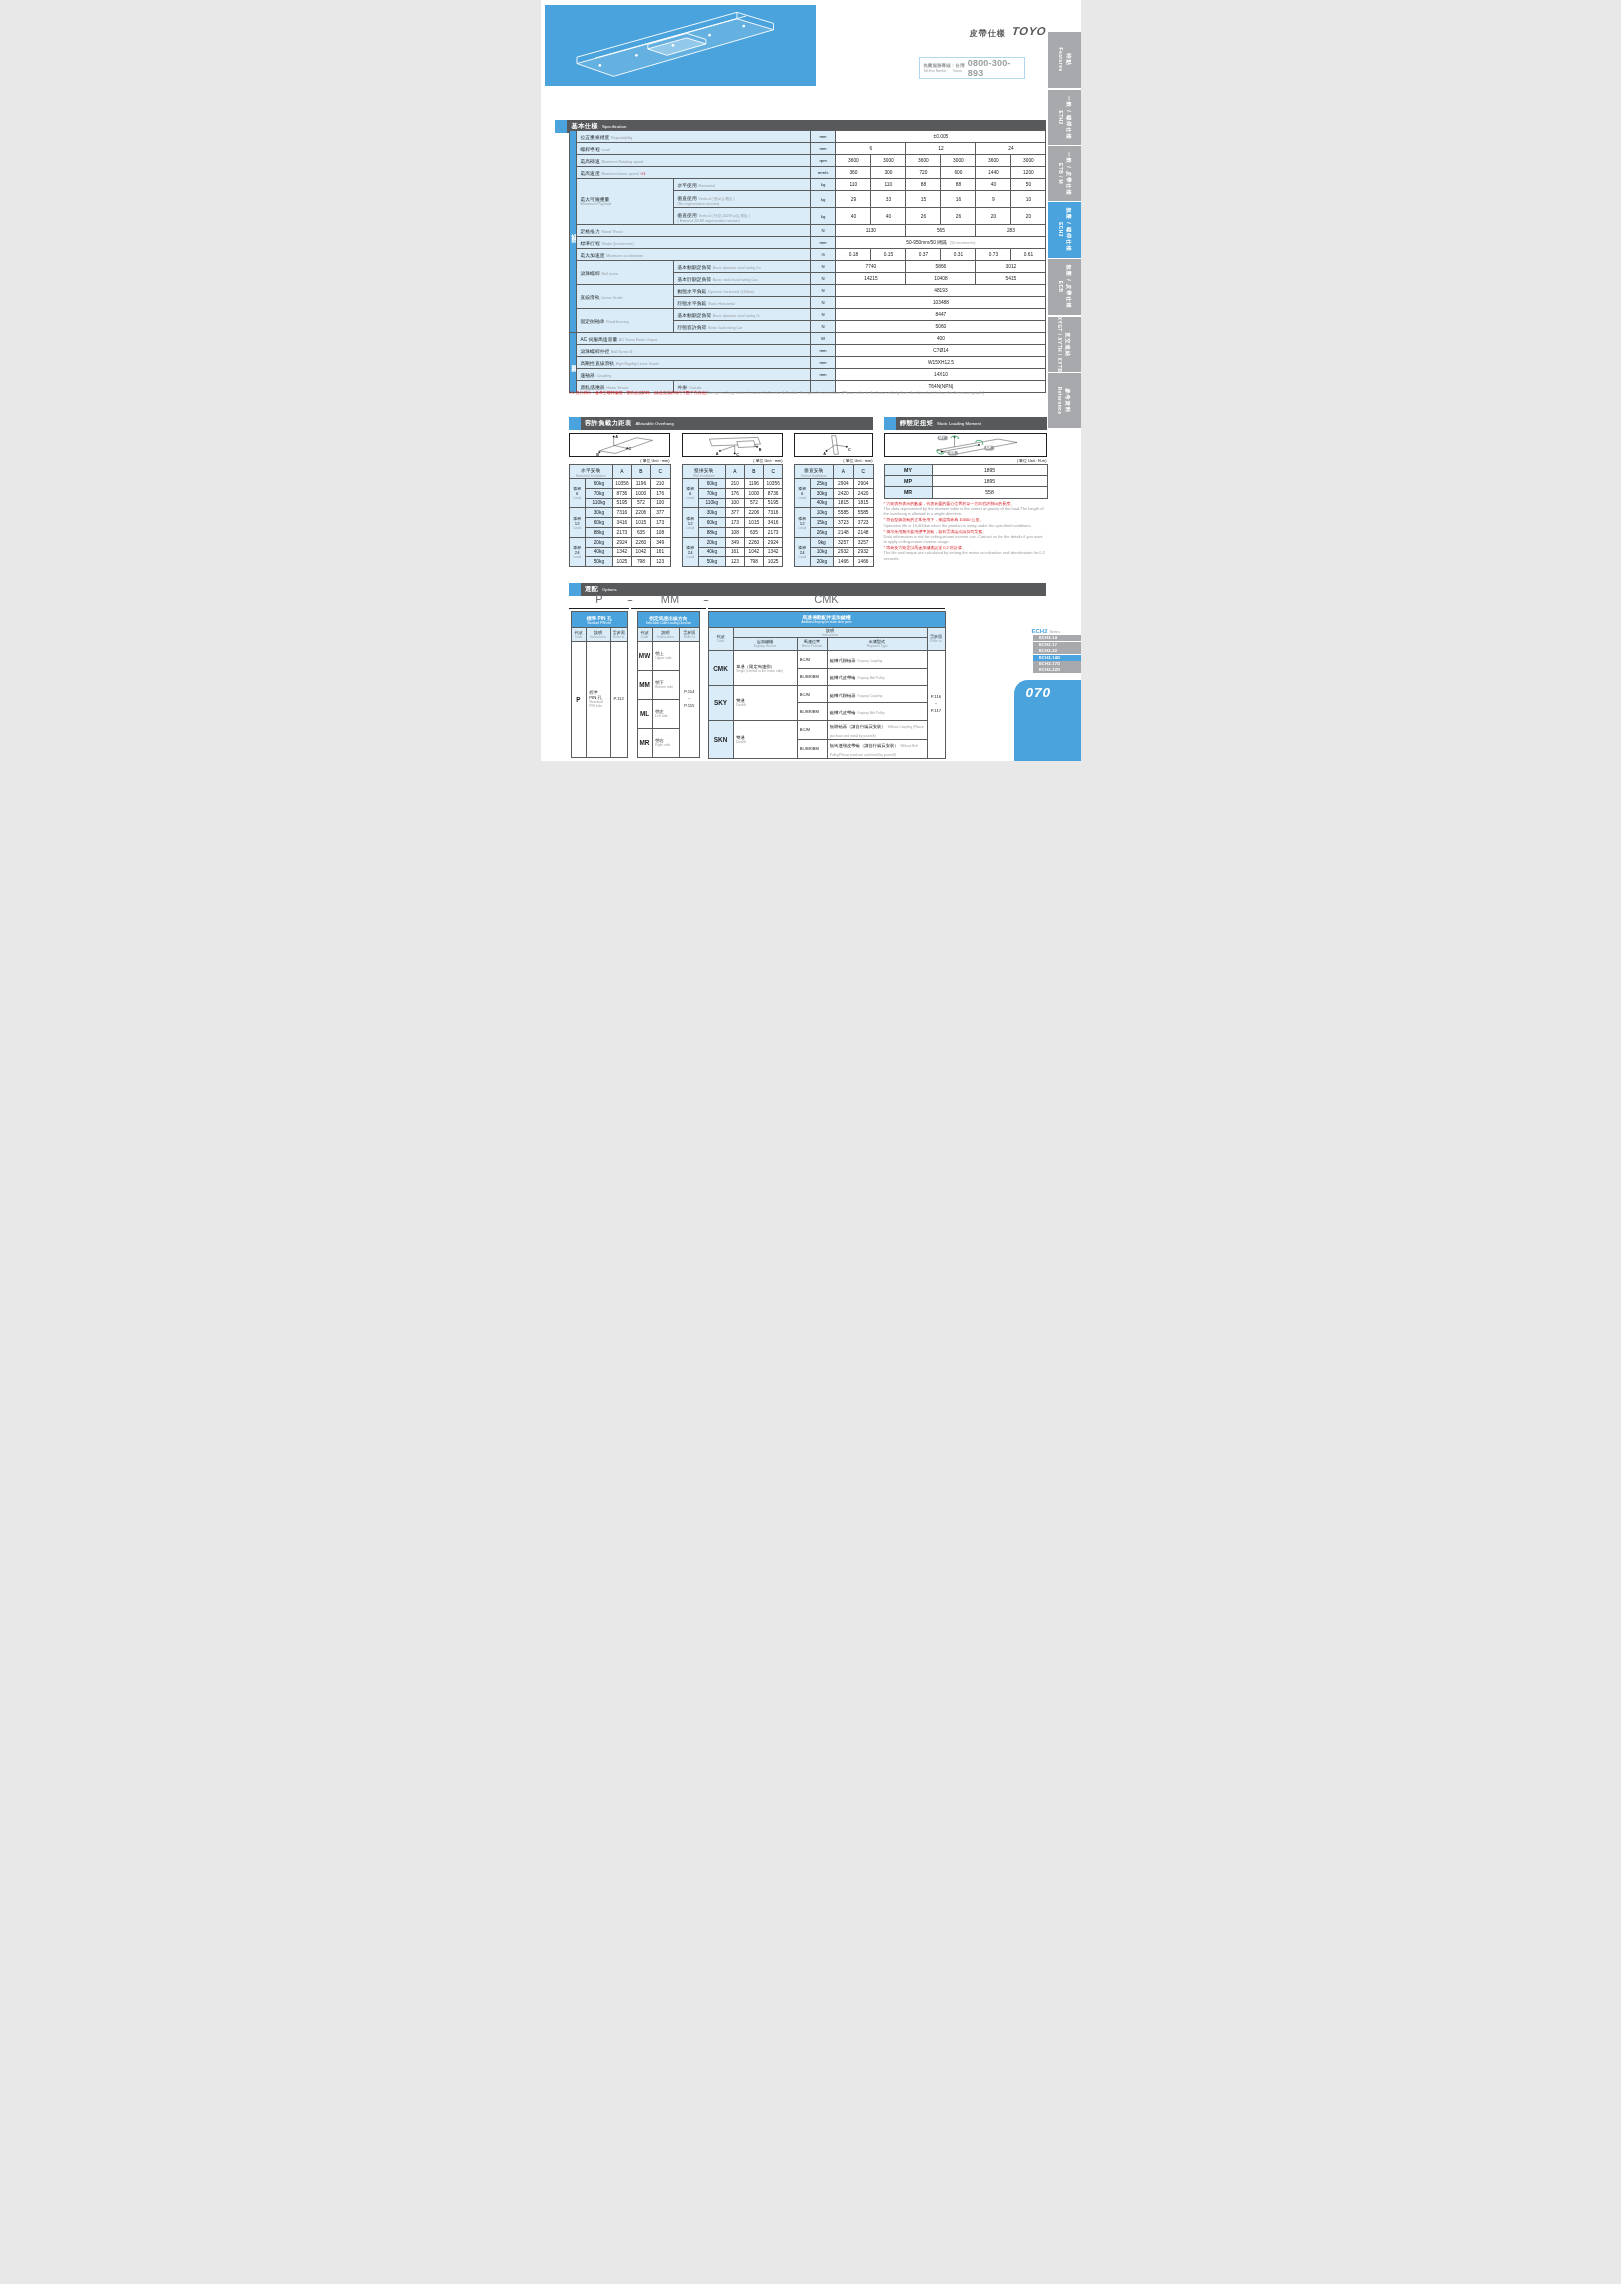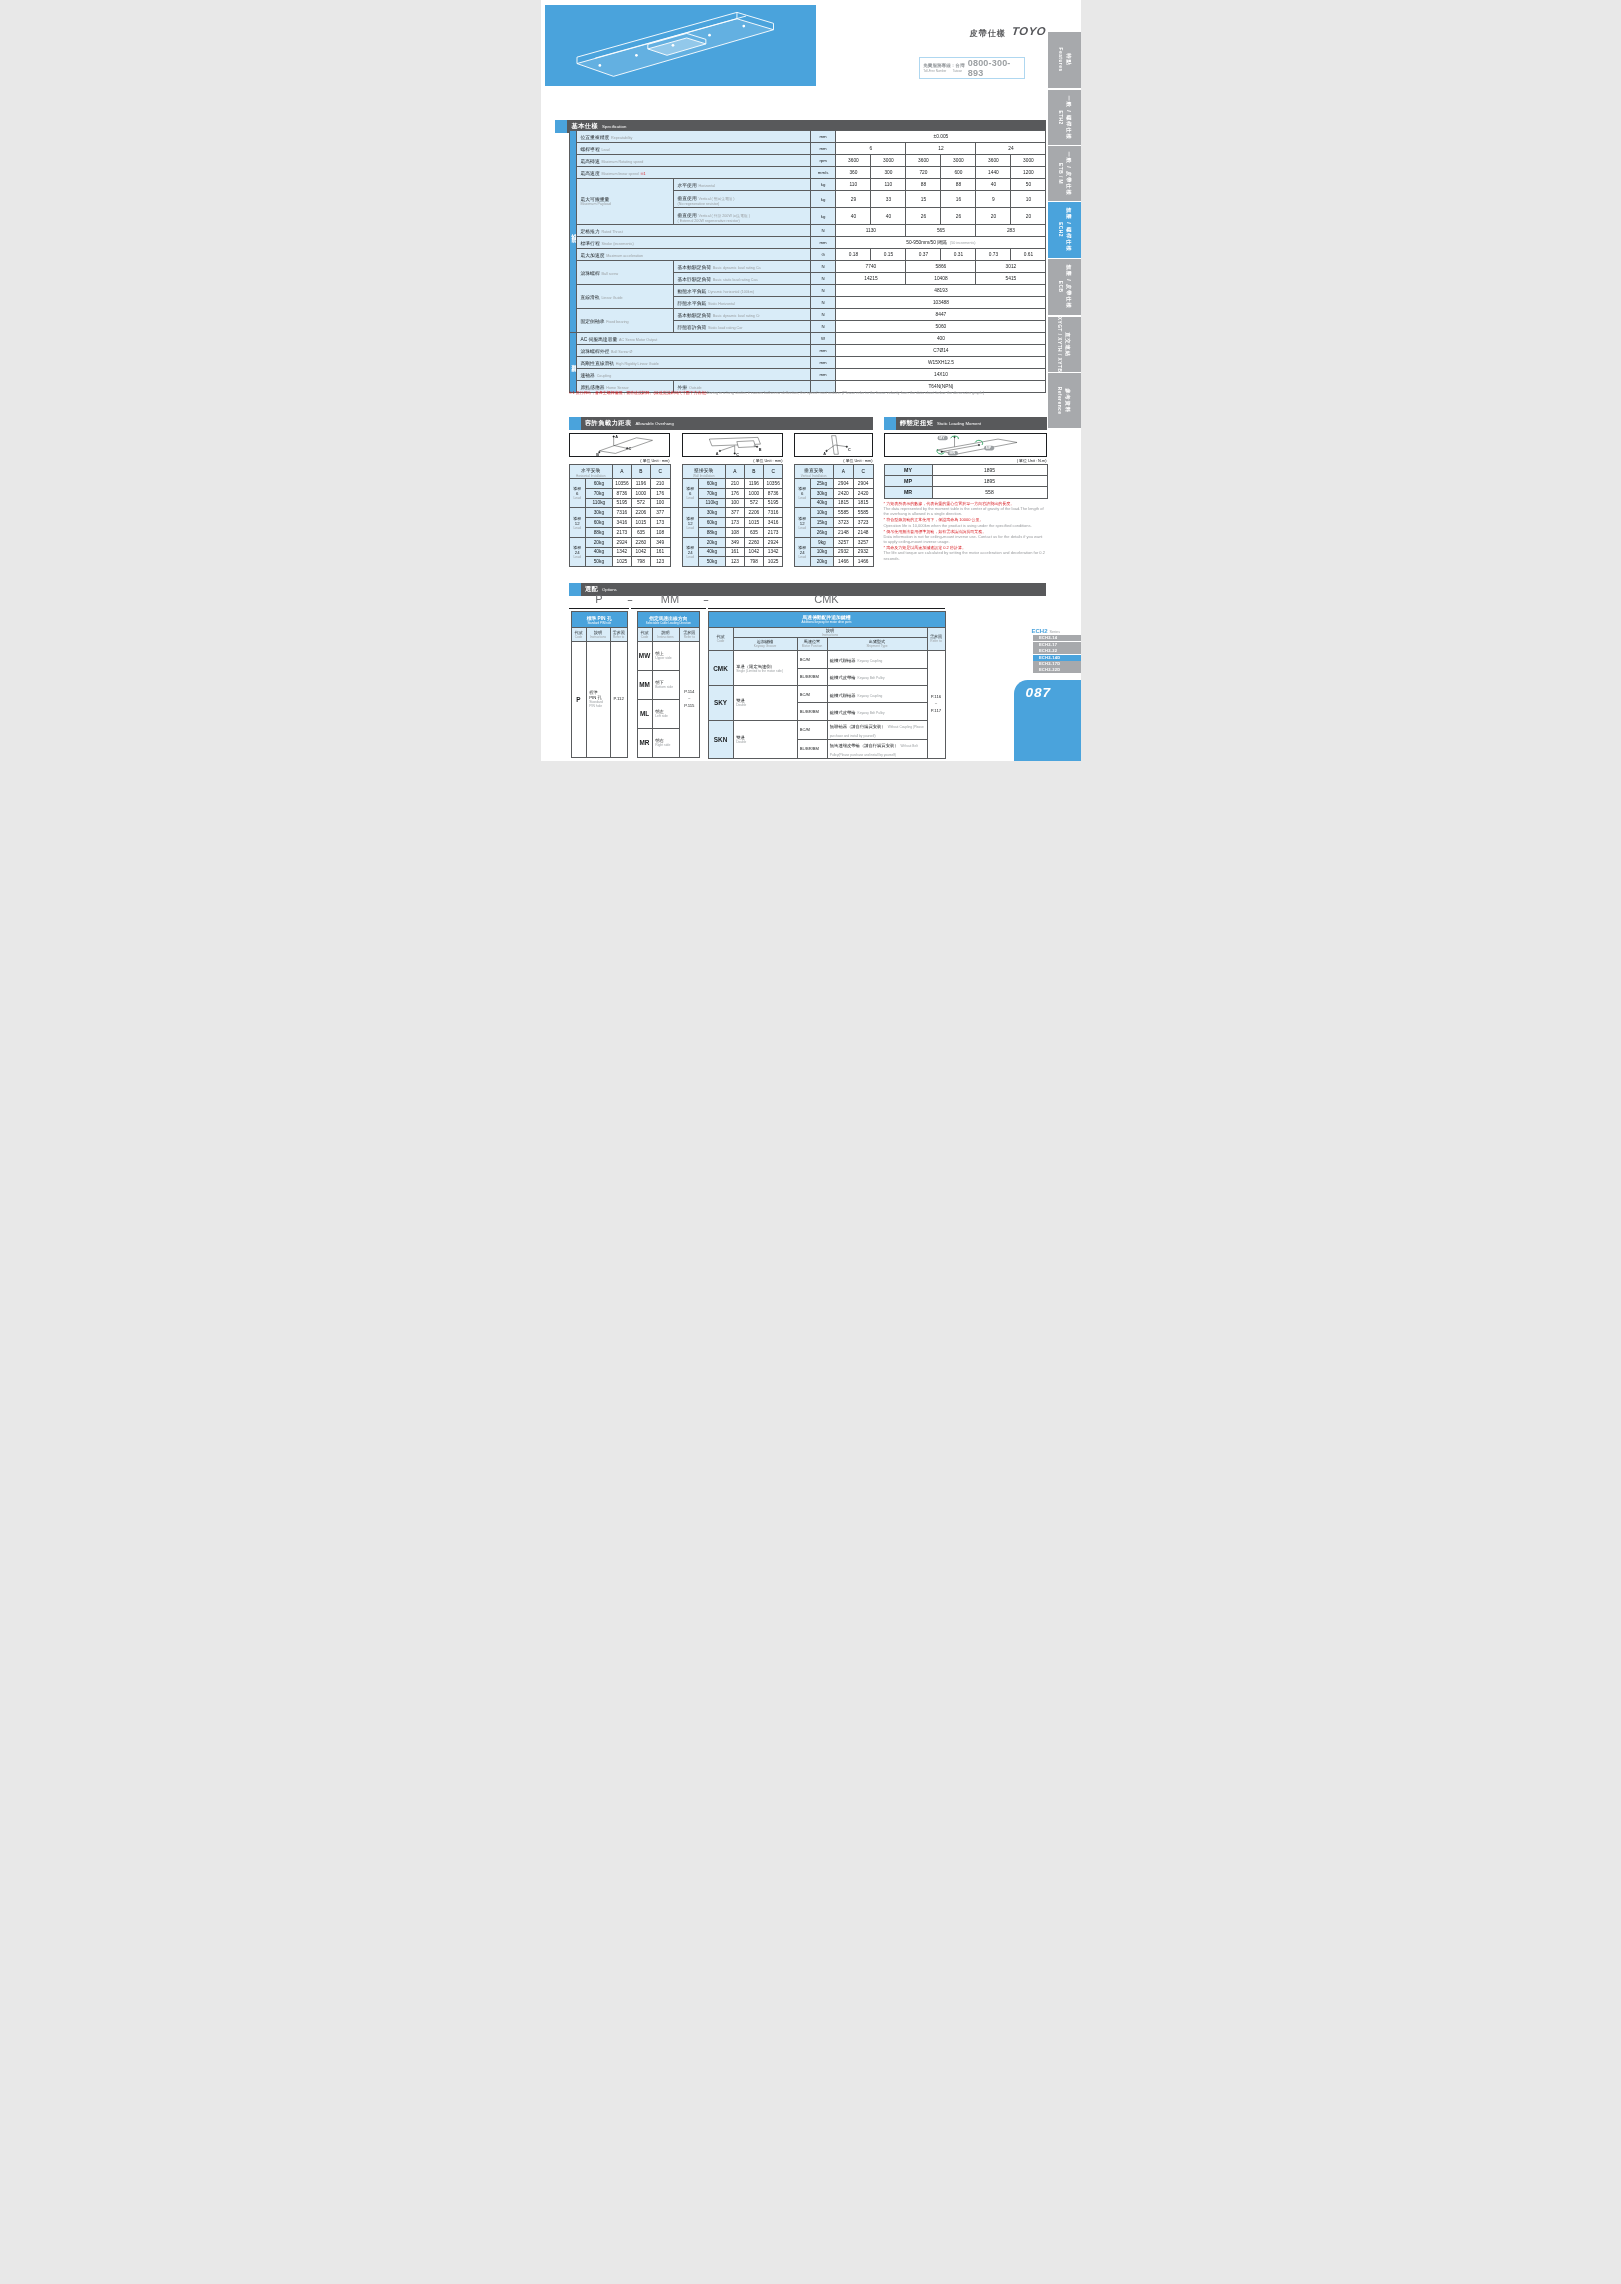--- a/index.html
+++ b/index.html
@@ -966,17 +966,17 @@
       <span>ECH2-14D</span>
     </div>
   <div class="abs series-item" style="top:661px;">
       <span>ECH2-17D</span>
     </div>
   <div class="abs series-item" style="top:667px;">
       <span>ECH2-22D</span>
     </div>
 
   <div class="abs page-badge">
-    <div class="page-num">087</div>
+    <div class="page-num">070</div>
   </div>
 
 </div>
 
 
 </body></html>

